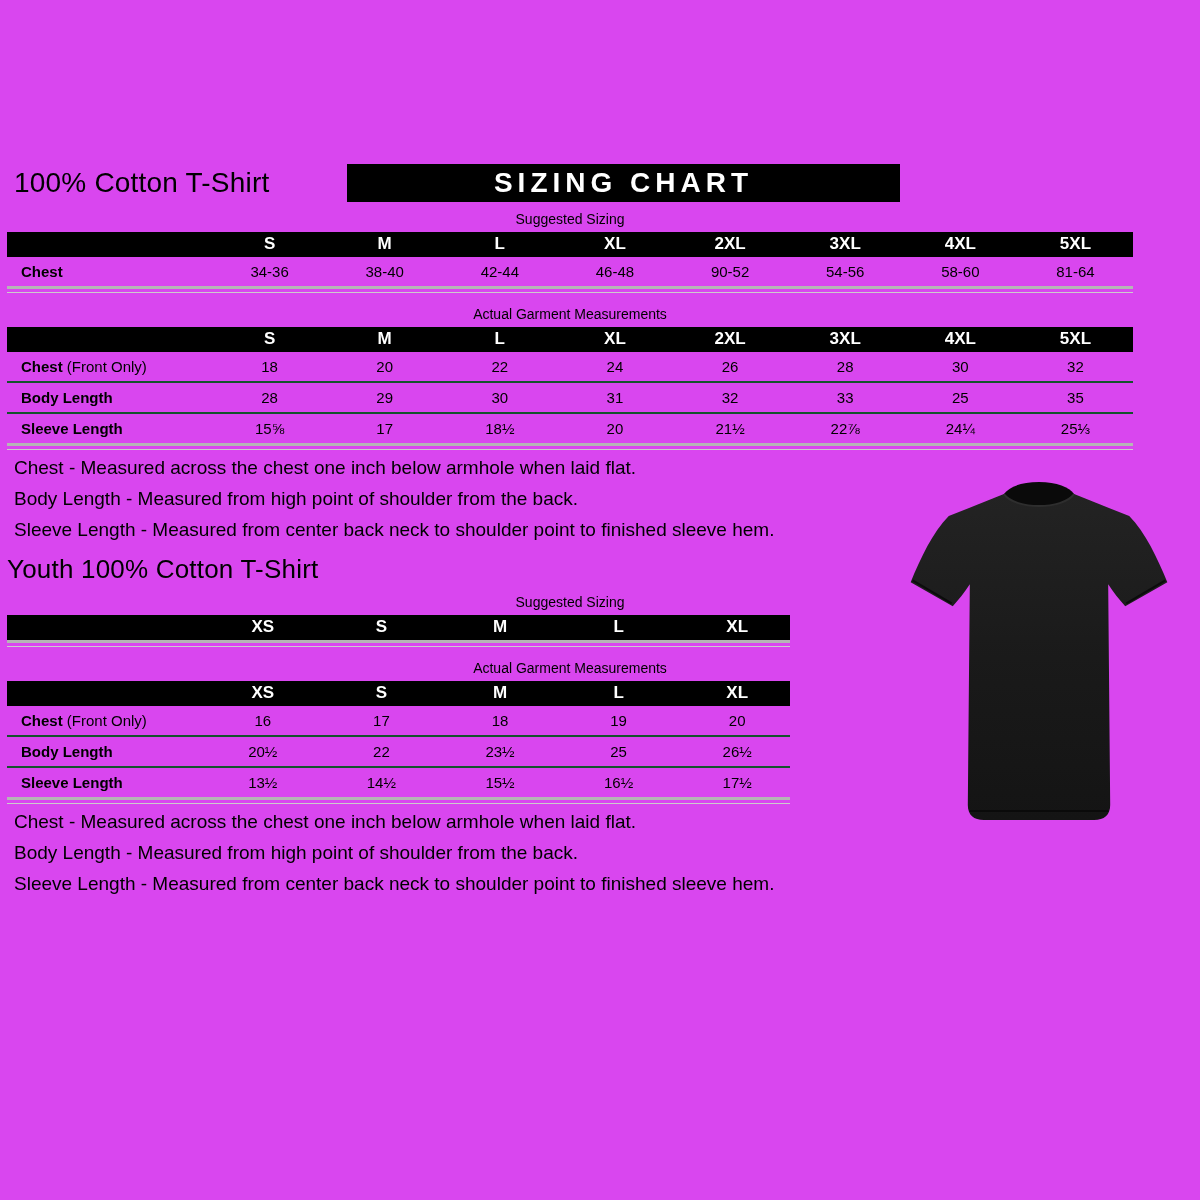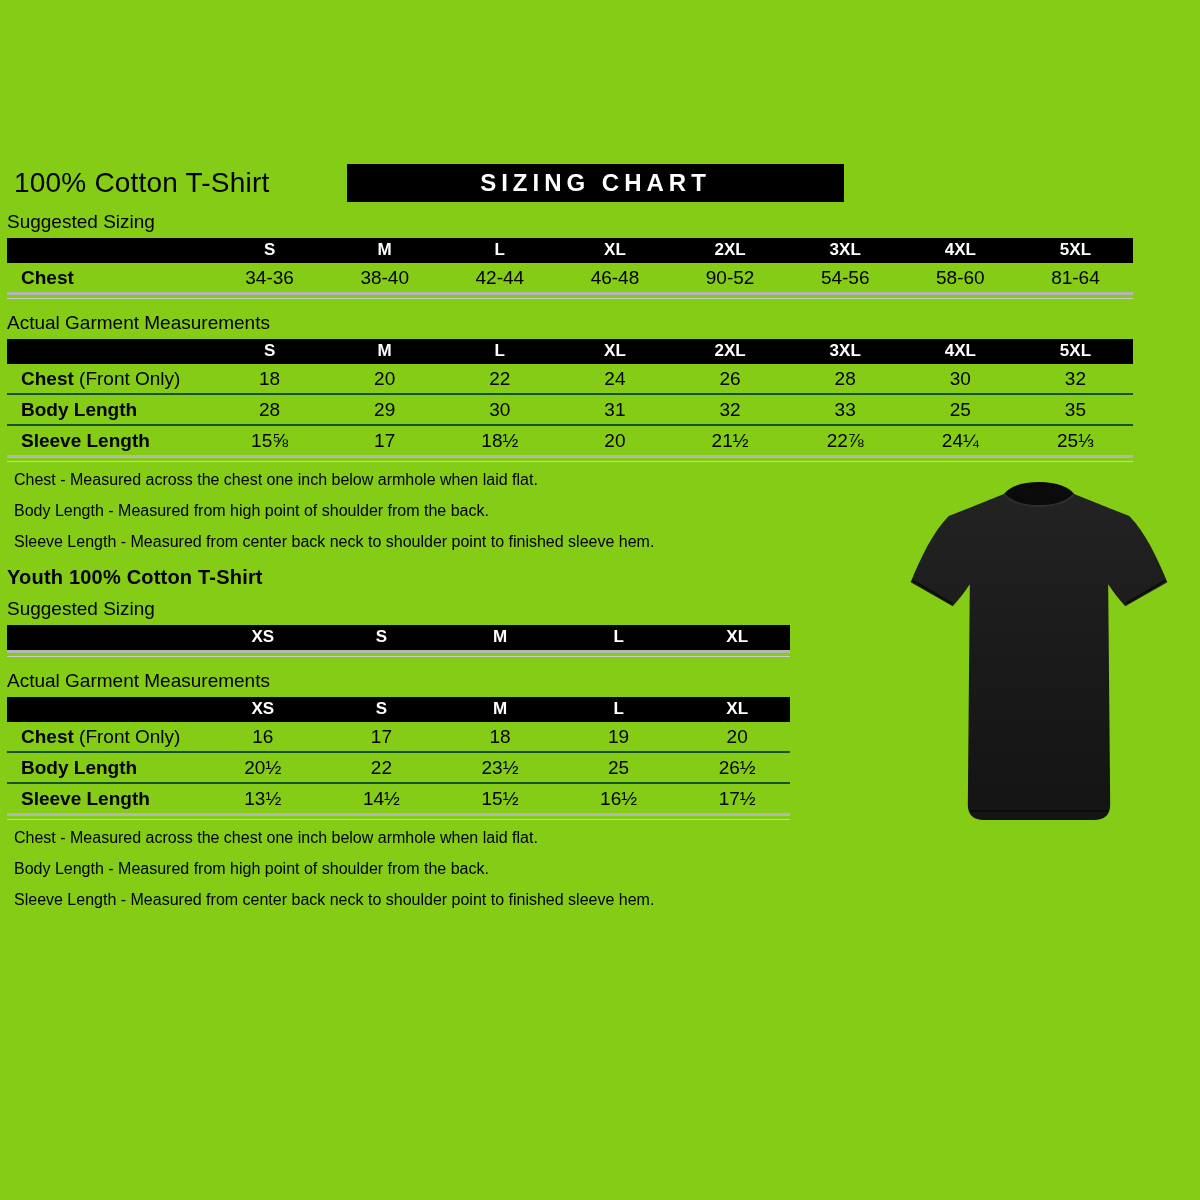--- a/index.html
+++ b/index.html
@@ -2,52 +2,52 @@
 <html><head>
 <meta charset="utf-8">
 <style>
   * { margin:0; padding:0; box-sizing:border-box; }
   html,body { background:#ffffff; }
   body {
     width:1200px; height:1200px;
     font-family:"Liberation Sans", sans-serif;
     color:#000;
   }
-  .page { position:relative; width:1200px; height:1200px; overflow:hidden; background:#84cc16; }
+  .page { position:relative; width:1200px; height:1200px; overflow:hidden; background:#d946ef; }
   .content { position:absolute; top:164px; left:7px; width:1126px; }
 
   .header-row { display:flex; align-items:stretch; height:38px; }
   .adult-title { font-size:28px; font-weight:400; line-height:38px; width:340px; padding-left:7px; letter-spacing:0.2px; }
   .banner {
-    width:497px; height:38px; background:#000; color:#fff;
+    width:553px; height:38px; background:#000; color:#fff;
     display:flex; align-items:center; justify-content:center;
-    font-weight:bold; font-size:24px; letter-spacing:5px;
+    font-weight:bold; font-size:28px; letter-spacing:5px;
   }
 
-  .section-label { margin-top:9px; font-size:19px; }
+  .section-label { margin-top:9px; font-size:14px;text-align:center; }
   .gap-lg { margin-top:17px; }
 
   .size-table { margin-top:5px; margin-bottom:9px; border-bottom:3px solid #b5b5b5; position:relative; }
   .size-table::after { content:""; position:absolute; left:0; right:0; bottom:-7px; height:1px; background:#cccccc; }
   .trow { display:grid; }
   .adult-table .trow { grid-template-columns:205px repeat(8, 1fr); }
   .youth-table { width:783px; }
   .youth-table .trow { grid-template-columns:190px repeat(5, 1fr);gap:13px; }
   .thead { background:#000; color:#fff; }
   .th { font-weight:bold; font-size:17px; text-align:center; padding:2px 0 3px; line-height:20px; }
   .tbody-row { border-bottom:2px solid #14532d; }
   .tbody-row:last-child { border-bottom:none; }
-  .td { font-size:19px; line-height:19px; padding:5px 0; text-align:center; }
+  .td { font-size:15px; line-height:19px; padding:5px 0; text-align:center; }
   .label-cell { text-align:left; padding-left:14px; }
   .label-cell b { font-weight:bold; }
 
   .notes { margin-top:12px; }
-  .note { font-size:16px; line-height:20px; margin:0 0 11px 7px; }
-
-  .youth-title { font-size:20px; font-weight:bold; margin-top:14px; letter-spacing:0.2px; }
+  .note { font-size:19px; line-height:20px; margin:0 0 11px 7px; }
+
+  .youth-title { font-size:26px; font-weight:normal; margin-top:14px; letter-spacing:0.2px; }
 
   .tee-wrap { position:absolute; left:888px; top:474px; width:302px; height:366px; }
   .tee-wrap svg { width:100%; height:100%; display:block; }
 </style>
 </head>
 <body>
 
 <div class="page">
   <div class="content">
 

